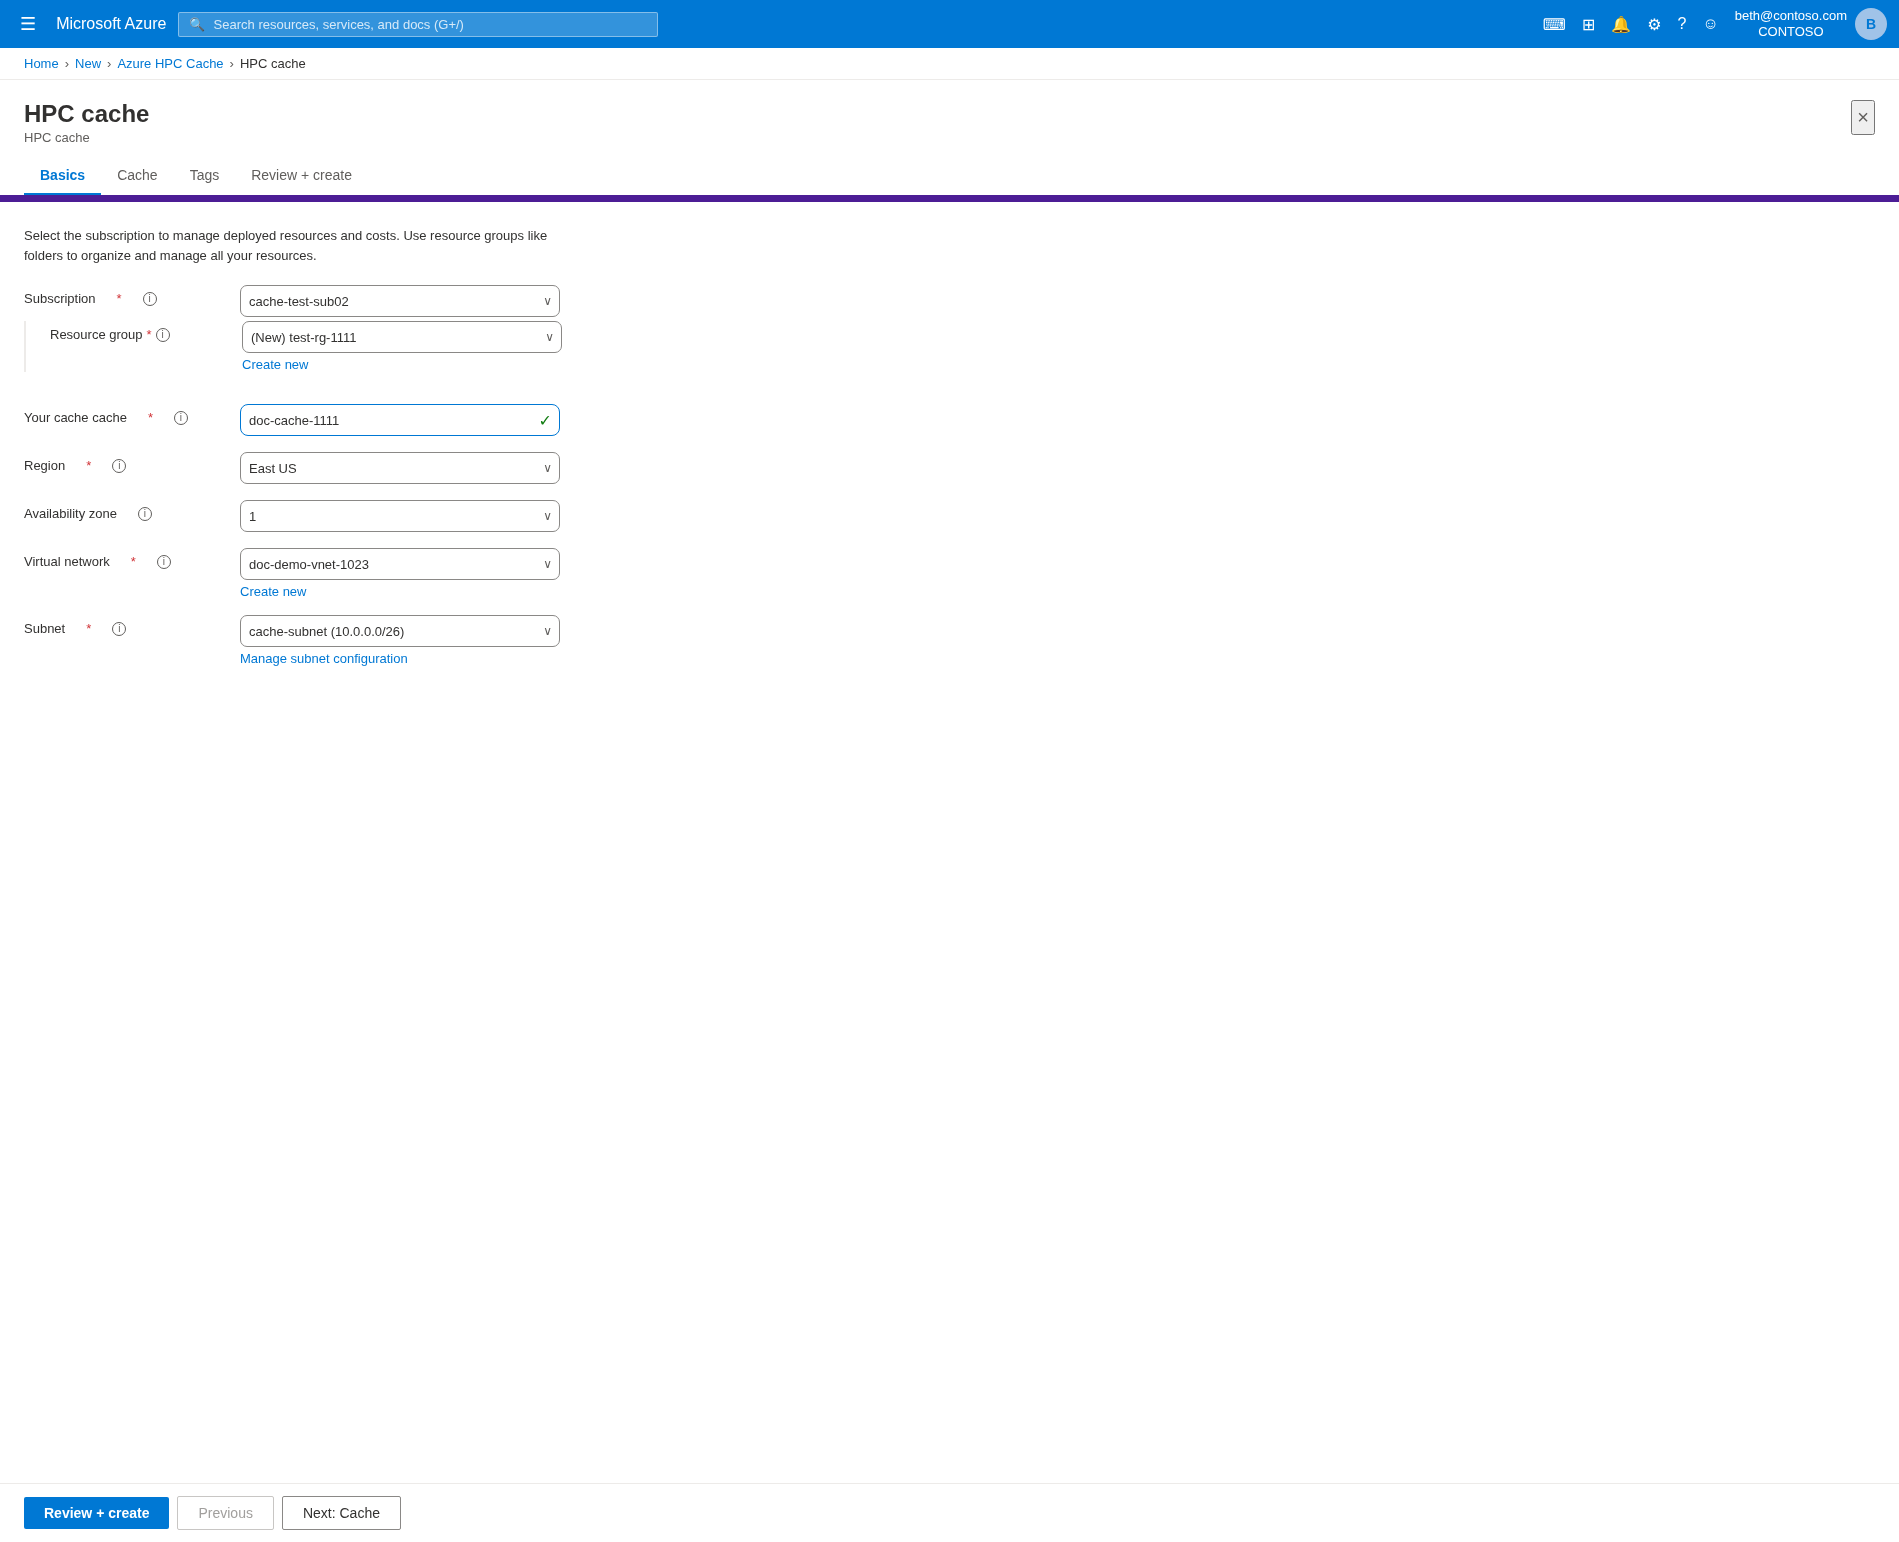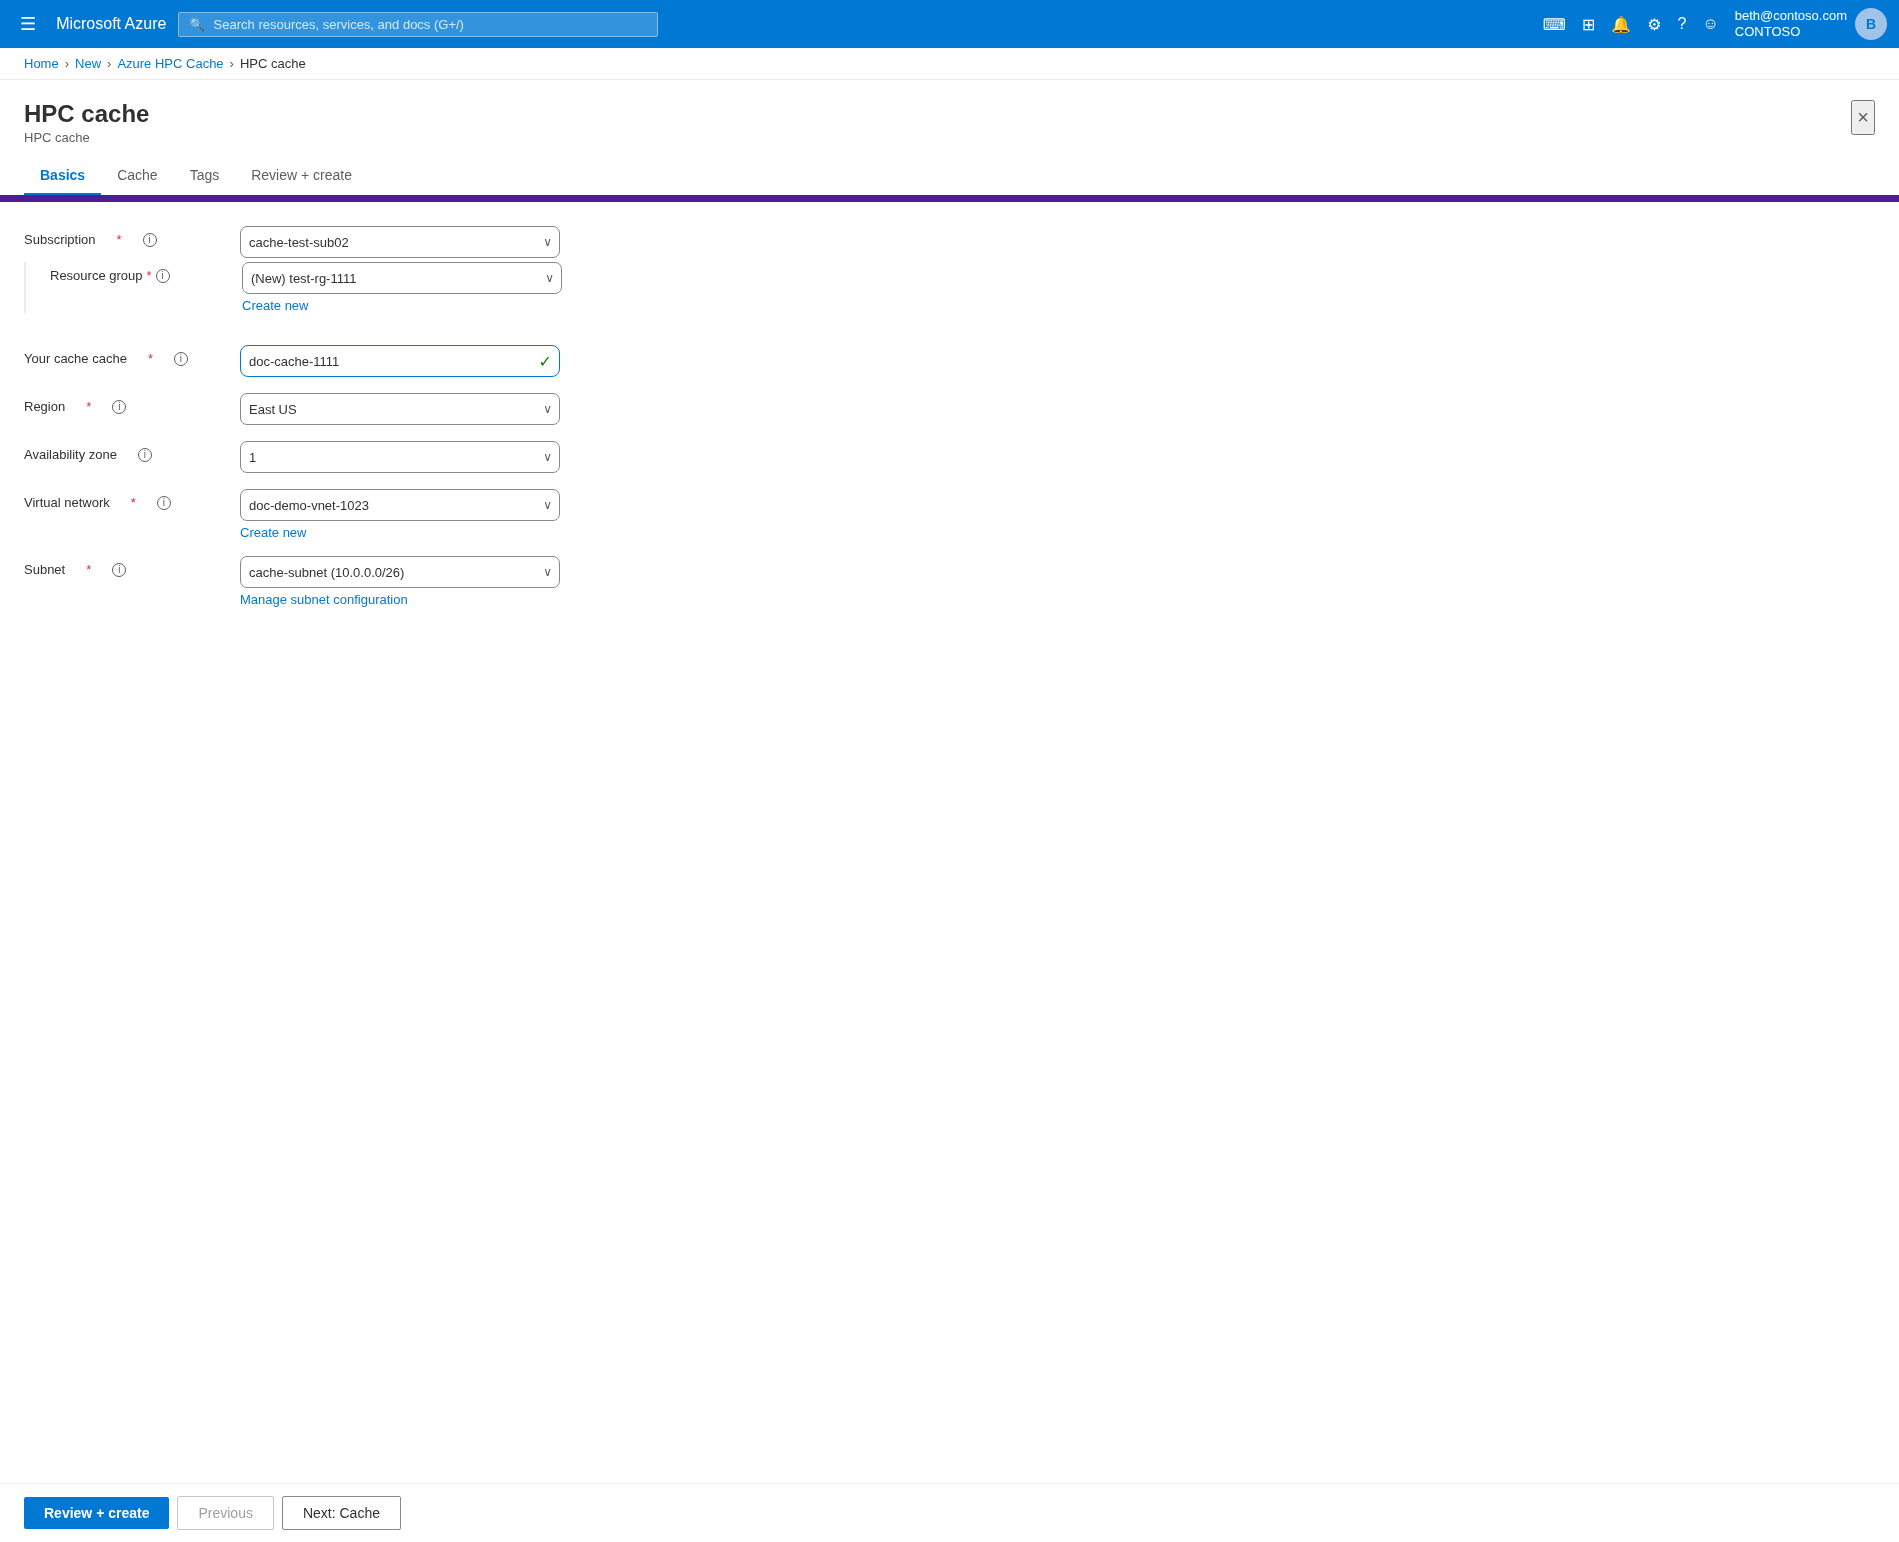--- a/index.html
+++ b/index.html
@@ -35,21 +35,21 @@
       border: none;
       outline: none;
       color: white;
       font-size: 13px;
       width: 100%;
     }
     .nav-search input::placeholder { color: rgba(255,255,255,0.8); }
     .nav-icons { display: flex; align-items: center; gap: 16px; margin-left: auto; }
     .nav-icon { color: white; cursor: pointer; font-size: 16px; }
     .nav-user { display: flex; align-items: center; gap: 8px; cursor: pointer; }
-    .nav-user-name { font-size: 13px; text-align: left; line-height: 1.2; }
+    .nav-user-name { font-size: 13px; text-align: center; line-height: 1.2; }
     .nav-avatar {
       width: 32px; height: 32px; border-radius: 50%;
       background: #a0c3e8;
       display: flex; align-items: center; justify-content: center;
       font-size: 14px; font-weight: 600; color: #0078d4;
     }
 
     
     .breadcrumb {
       background: white;
@@ -356,20 +356,21 @@
     <div class="tab active">Basics</div>
     <div class="tab">Cache</div>
     <div class="tab">Tags</div>
     <div class="tab">Review + create</div>
   </div>
 
   <div class="scroll-area">
     <div class="form-content">
 
       <div>
+        <div class="section-desc">Select the subscription to manage deployed resources and costs. Use resource groups like folders to organize and manage all your resources.</div>
 
         <div class="subscription-row">
           <div class="form-label">
             <span>Subscription</span>
             <span class="required">*</span>
             <span class="info-icon">i</span>
           </div>
           <div class="form-control">
             <div class="select-wrapper">
               <select class="select-field">

